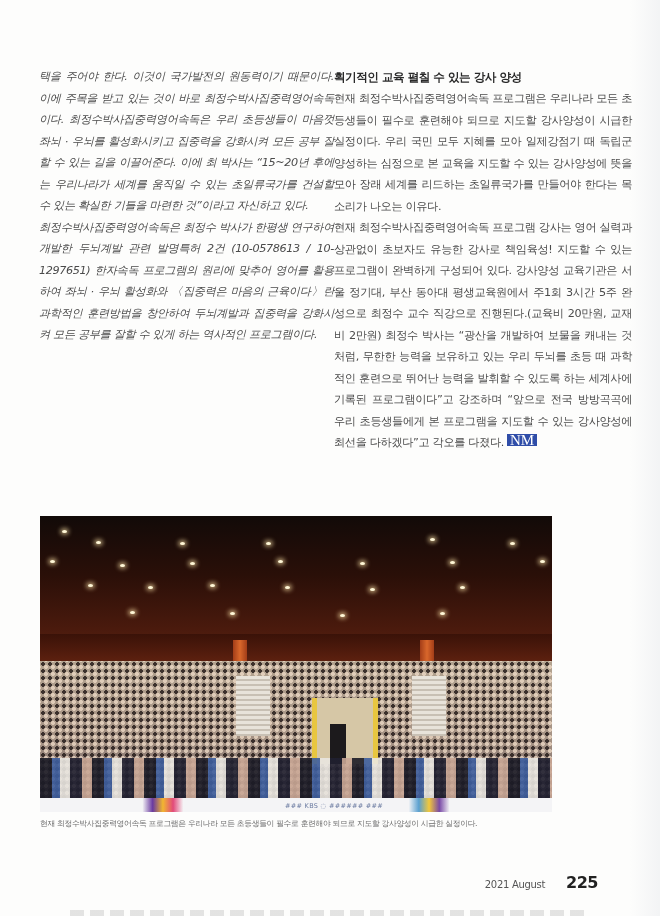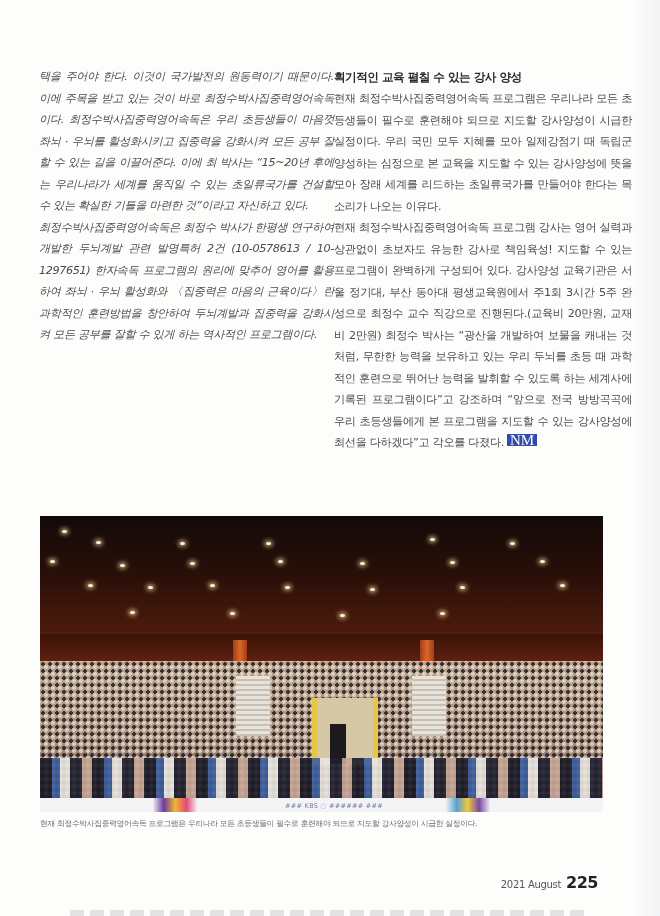--- a/index.html
+++ b/index.html
@@ -25,21 +25,21 @@
     .subhead {
       font-weight: bold; color: #2a2a2a; font-size: 11.6px; letter-spacing: -0.5px;
       margin: 0; line-height: 22px;
     }
     .nm-badge {
       display: inline-block; background: #2f4da8; color: #fff;
       font-family: "Liberation Serif", serif; font-size: 15px; line-height: 12px;
       padding: 0 3px; margin-left: 3px; vertical-align: 1px; letter-spacing: 0;
     }
     .photo {
-      position: absolute; left: 40px; top: 516px; width: 563px; height: 296px;
+      position: absolute; left: 40px; top: 516px; width: 512px; height: 296px;
       overflow: hidden;
       background: linear-gradient(to bottom, #120a08 0%, #2a0f08 20%, #4a1a0d 38%, #5a2314 48%, #6b3b24 56%, #8a6a50 66%, #9d8672 78%, #6e5a4e 92%, #3b3140 100%);
     }
     .ceiling-light {
       position: absolute; width: 5px; height: 3px; border-radius: 50%;
       background: #fff7d8; box-shadow: 0 0 4px 2px rgba(255,230,170,0.6);
     }
     .stage-wall {
       position: absolute; left: 0; right: 0; top: 118px; height: 38px;
       background: linear-gradient(to bottom, #3a1208, #6a2612);
@@ -79,21 +79,21 @@
     .banner-text {
       position: absolute; left: 245px; bottom: 2px;
       font-size: 6.5px; color: #6a7aa0; letter-spacing: 0.3px; white-space: nowrap;
     }
     .caption {
       position: absolute; left: 40px; top: 818px; width: 570px;
       font-size: 7.8px; color: #6b6b6b; letter-spacing: -0.35px; white-space: nowrap;
     }
     .footer {
       position: absolute; right: 62px; top: 873px;
-      display: flex; align-items: baseline; gap: 5px; color: #3a3a3a;
+      display: flex; align-items: baseline; gap: 21px; color: #3a3a3a;
     }
     .footer .issue { font-size: 10px; letter-spacing: -0.3px; color: #555; }
     .footer .page-num { font-size: 16px; font-weight: bold; color: #222; letter-spacing: -0.5px; }
     .bleed-text {
       position: absolute; left: 70px; right: 70px; top: 910px; height: 6px;
       background: repeating-linear-gradient(to right, rgba(150,150,150,0.25) 0 14px, transparent 14px 20px);
     }
   </style>
 </head>
 <body>

